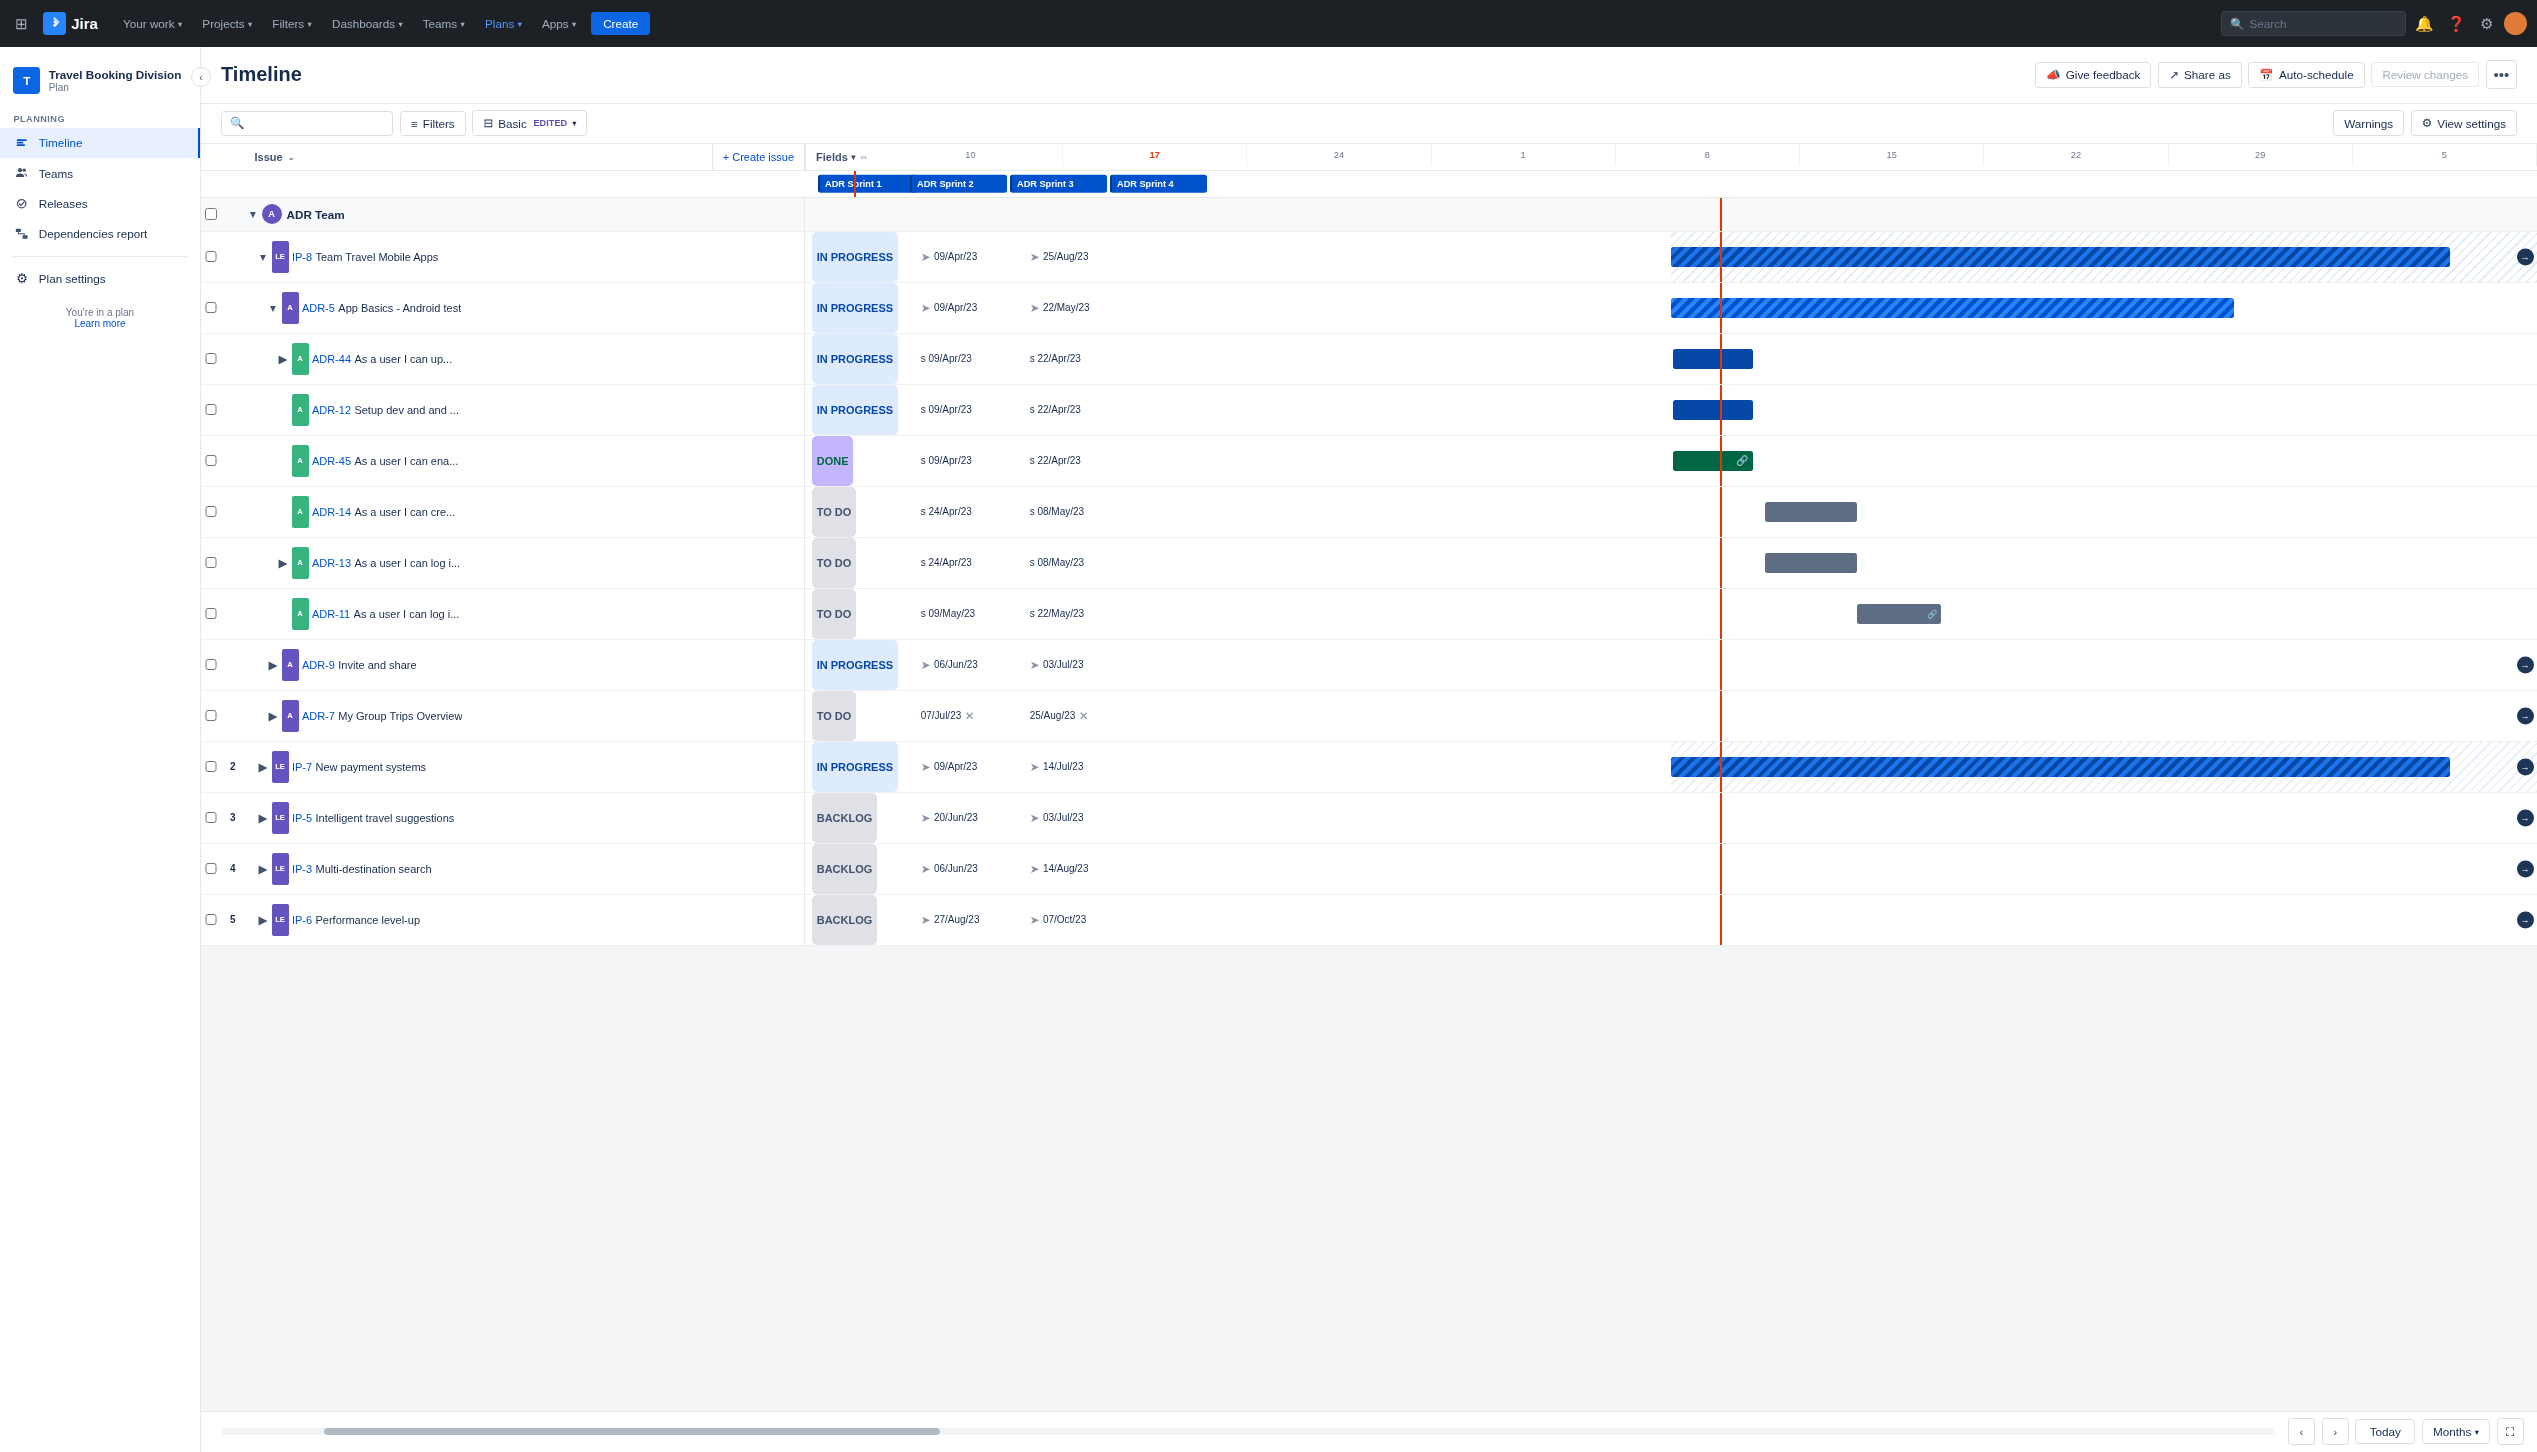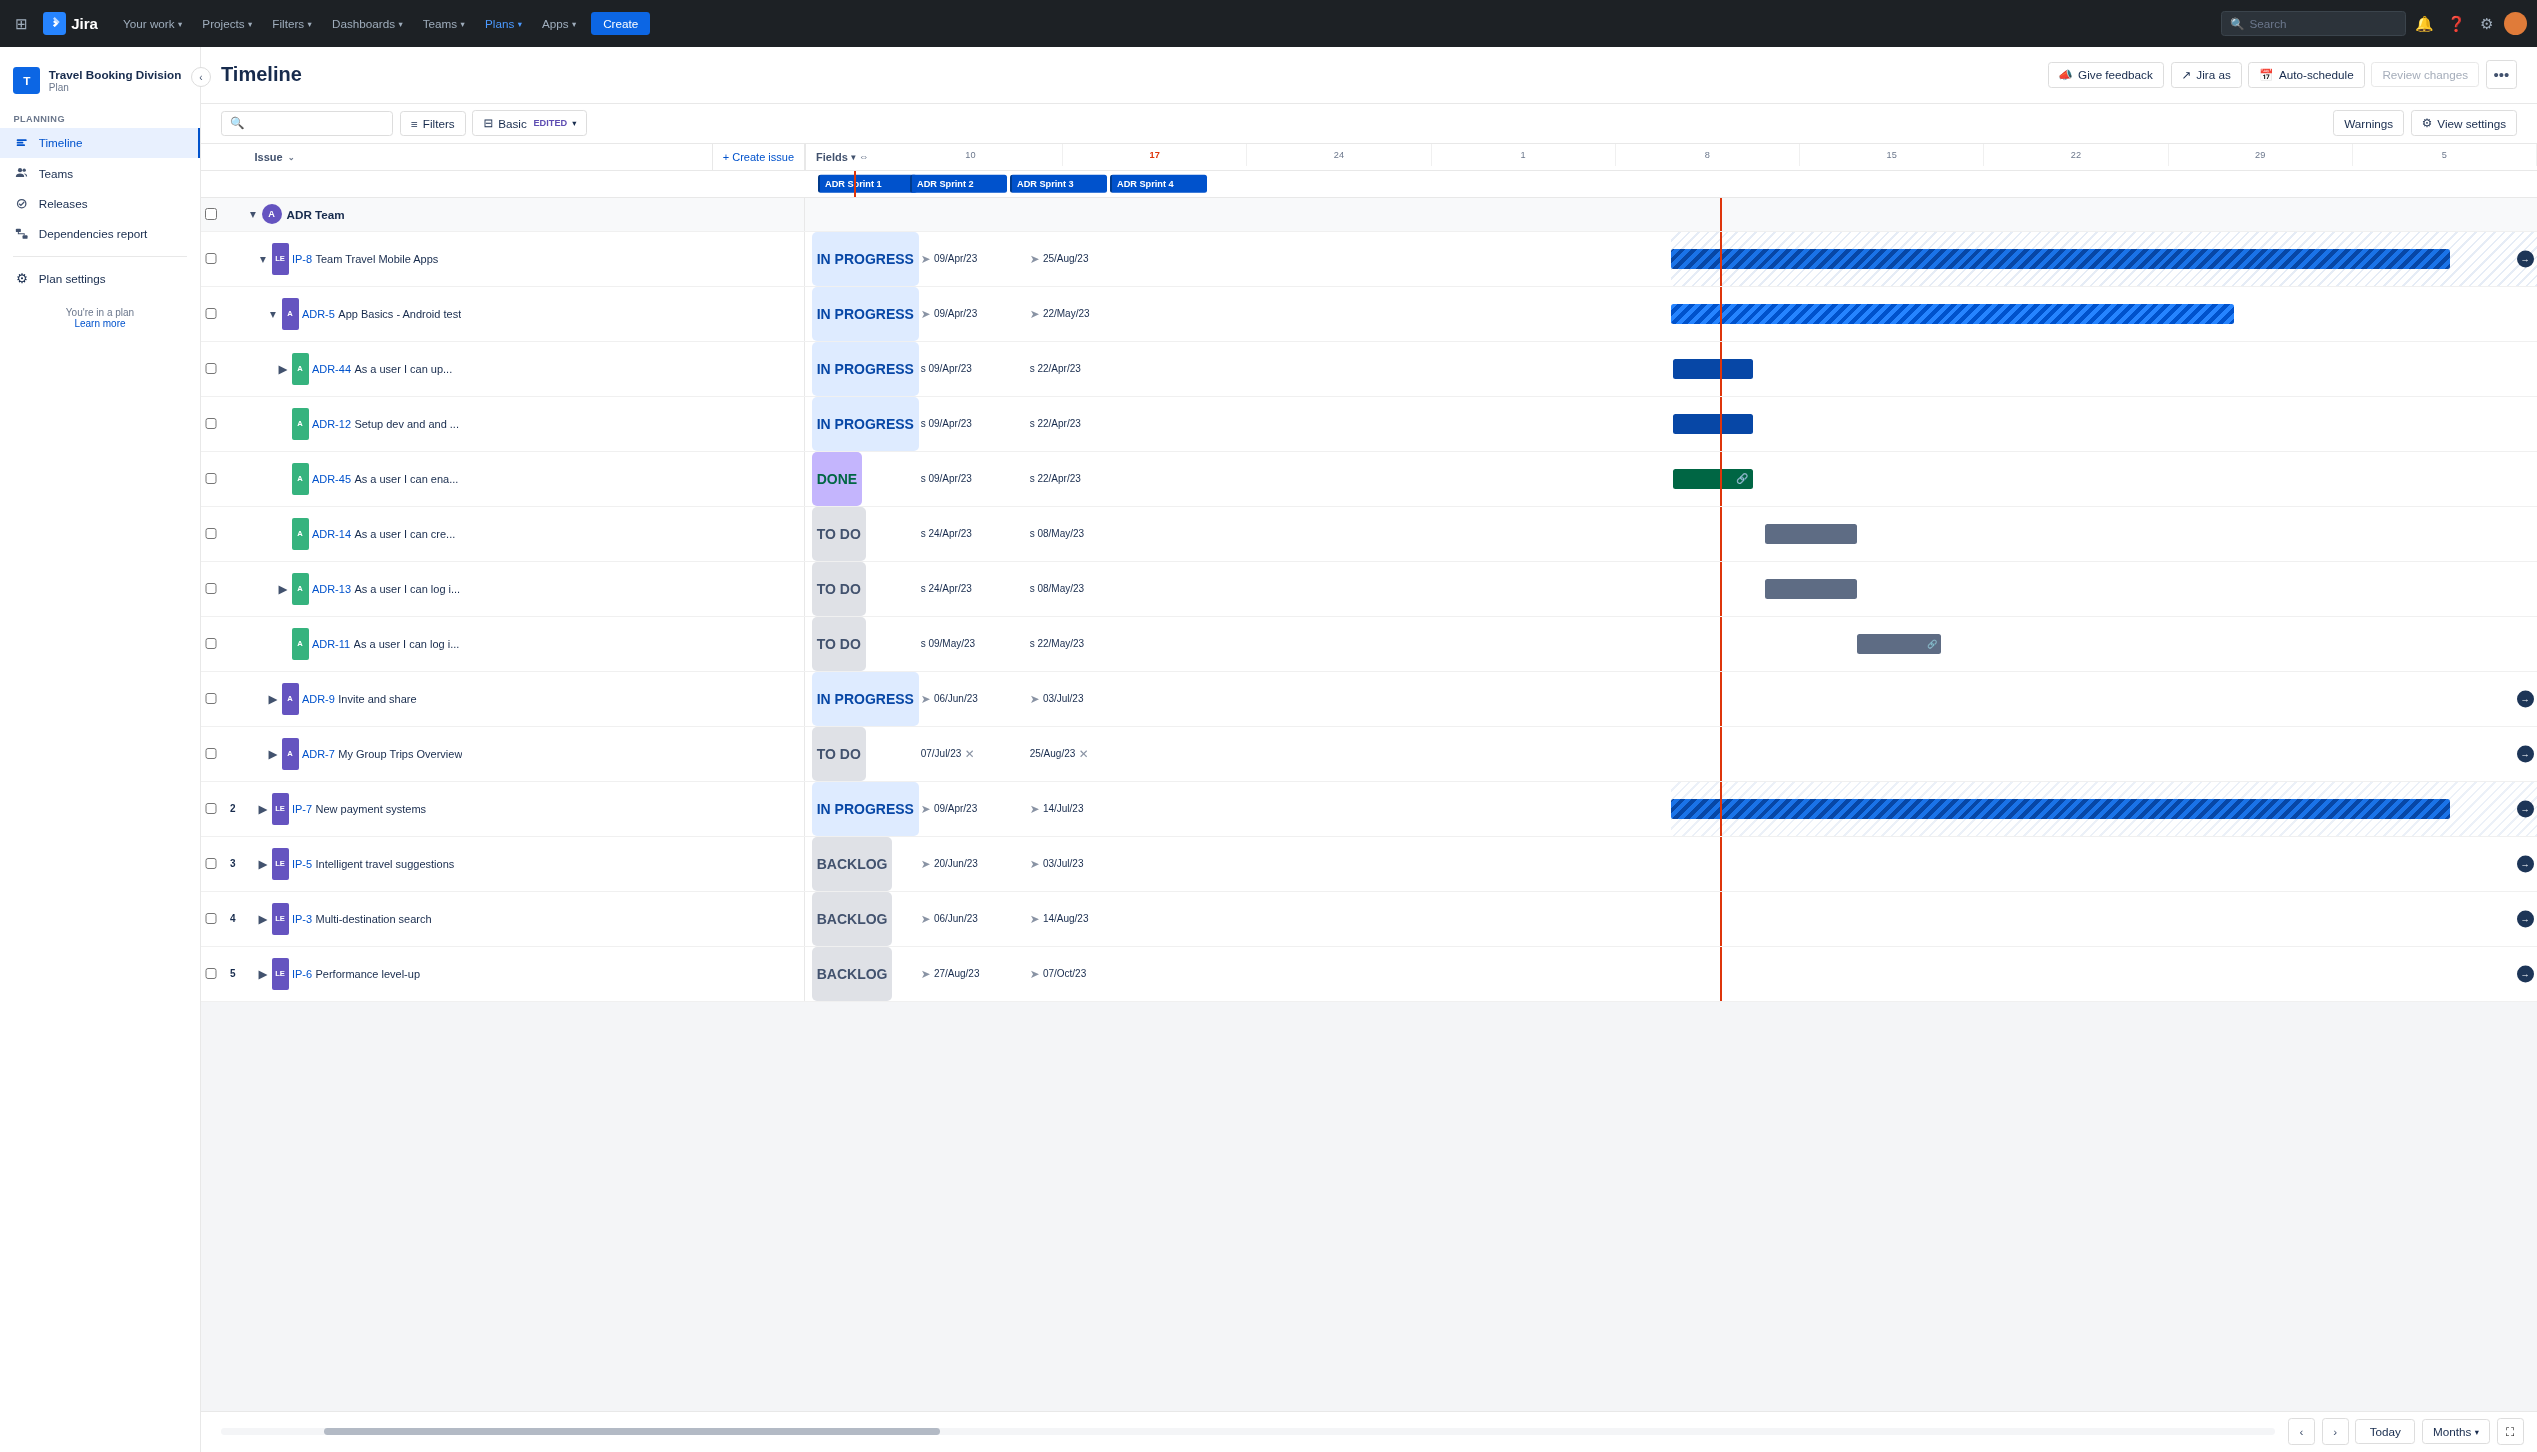--- a/index.html
+++ b/index.html
@@ -334,21 +334,21 @@
       align-items: center;
       flex: 1;
     }
     .field-status {
       width: 109px;
       padding: 0 6.7px;
       display: flex;
       align-items: center;
     }
     .status-badge {
-      font-size: 14px;
+      font-size: 11px;
       font-weight: 700;
       padding: 19px 5px;
       border-radius: 5px;
       white-space: nowrap;
     }
     .status-in-progress { background: #deebff; color: #0747a6; }
     .status-to-do { background: #dfe1e6; color: #42526e; }
     .status-done { background: #c4b5fd; color: #006644; }
     .status-backlog { background: #dfe1e6; color: #42526e; }
     .field-date {
@@ -673,21 +673,21 @@
 
     <div class="page-header">
       <h1 class="page-title">Timeline</h1>
       <div class="header-actions">
         <button class="header-btn">
           <span>📣</span>
           <span>Give feedback</span>
         </button>
         <button class="header-btn">
           <span>↗</span>
-          <span>Jira as</span>
+          <span>Share as</span>
         </button>
         <button class="header-btn">
           <span>📅</span>
           <span>Auto-schedule</span>
         </button>
         <button class="header-btn disabled">
           <span>Review changes</span>
         </button>
         <button class="header-more">•••</button>
       </div>

